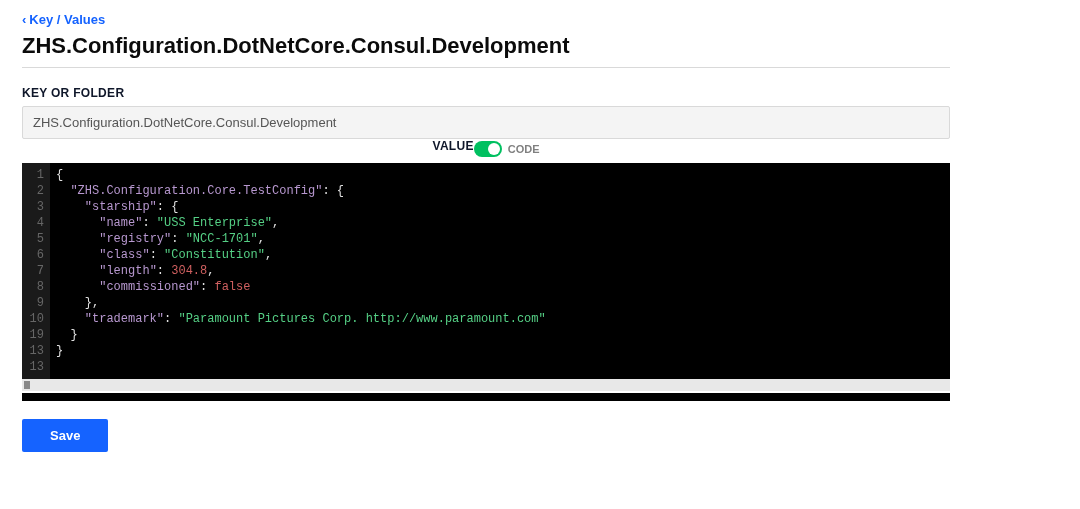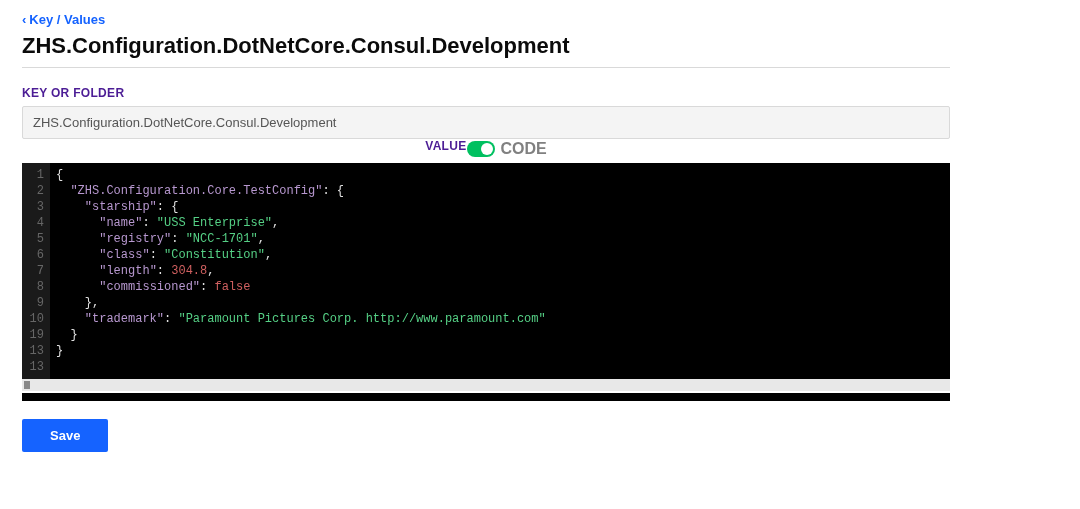--- a/index.html
+++ b/index.html
@@ -28,21 +28,21 @@
   font-size: 22px;
   font-weight: 700;
   color: #0b0b0b;
   padding-bottom: 8px;
   border-bottom: 1px solid #d9d9d9;
   margin-bottom: 18px;
 }
 .field-label {
   font-size: 12px;
   font-weight: 600;
-  color: #4c1d95;
+  color: #0f172a;
   letter-spacing: 0.3px;
   margin-bottom: 6px;
 }
 .key-input {
   width: 100%;
   background: #f4f4f4;
   border: 1px solid #d9d9d9;
   border-radius: 2px;
   padding: 8px 10px;
   font-size: 13px;
@@ -88,21 +88,21 @@
   content: '';
   position: absolute;
   right: 2px;
   top: 2px;
   width: 12px;
   height: 12px;
   background: #fff;
   border-radius: 50%;
 }
 .toggle-label {
-  font-size: 16px;
+  font-size: 11px;
   font-weight: 600;
   color: #808080;
 }
 .editor {
   width: 100%;
   background: #000;
   color: #fff;
   font-family: "Courier New", monospace;
   font-size: 12px;
   line-height: 16px;

